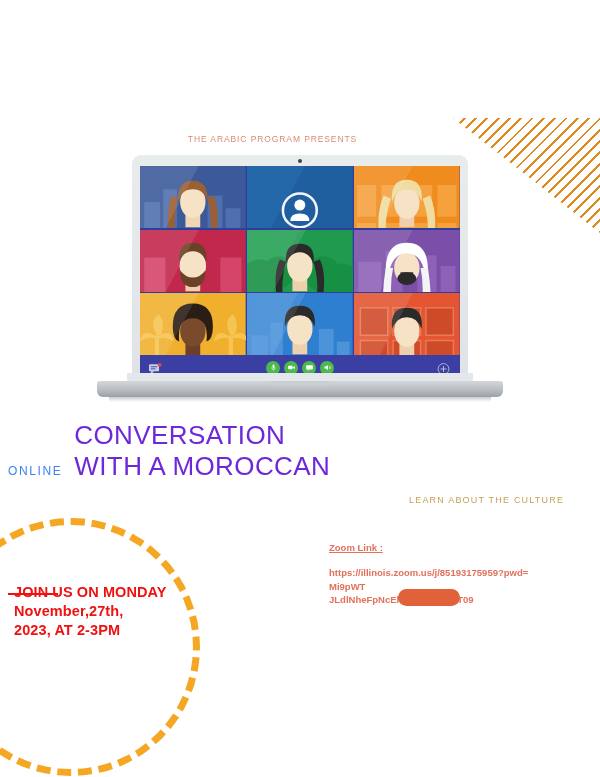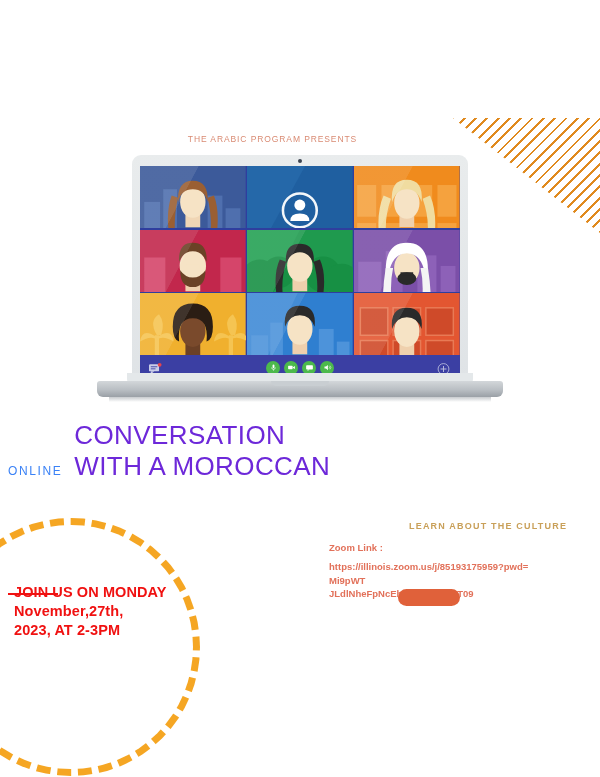--- a/index.html
+++ b/index.html
@@ -216,39 +216,39 @@
     white-space: pre-line;
   }
 
   
   .learn {
     position: absolute;
     left: 409px;
     top: 495px;
     font-size: 9px;
     letter-spacing: 1.2px;
-    font-weight: 700;
+    font-weight: 400;
     color: #c9a059;
-    margin-top: 26px;
   }
 
   
   .zoom-block {
     position: absolute;
     left: 329px;
     top: 541px;
     width: 200px;
     color: #e2715a;
     font-size: 9.5px;
     line-height: 1.45;
   }
   .zoom-label {
     font-weight: 700;
     color: #e2715a;
-    margin-bottom: 5px;
+    margin-bottom: 11px;
+    text-decoration: underline;
   }
   .zoom-url {
     font-weight: 700;
     word-break: break-all;
   }
   .pill {
     position: absolute;
     left: 398px;
     top: 589px;
     width: 62px;

